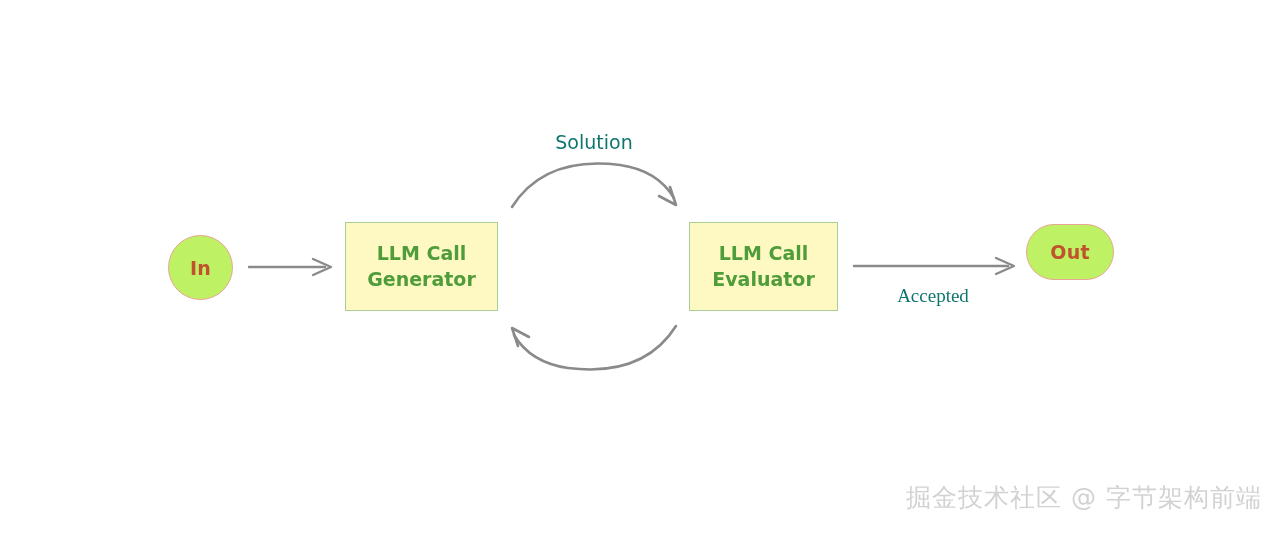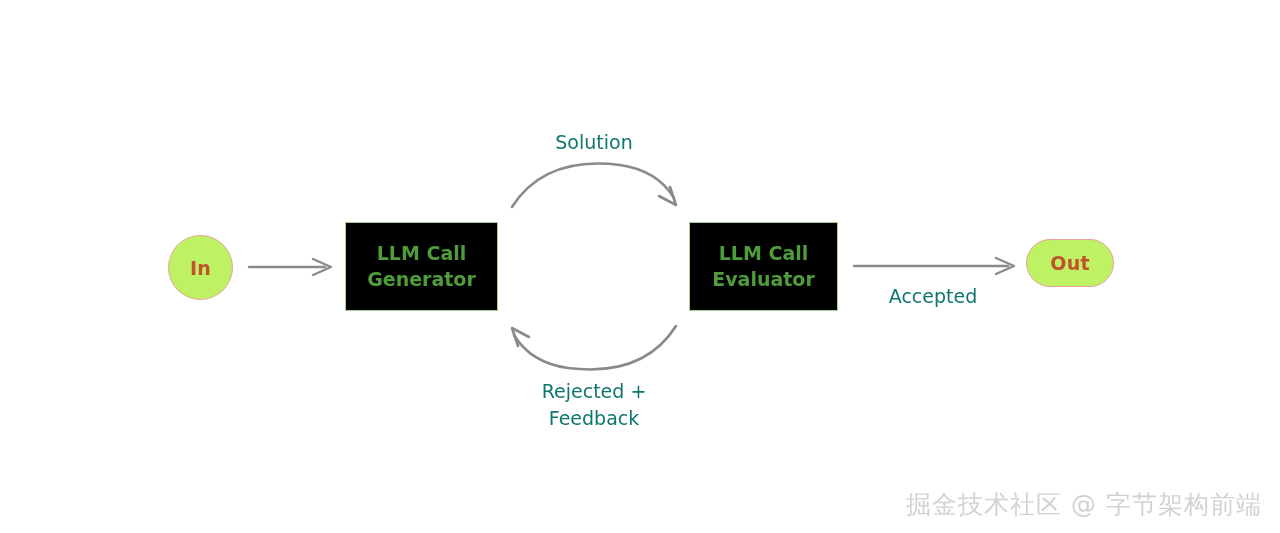--- a/index.html
+++ b/index.html
@@ -57,29 +57,29 @@
     left: 168px;
     top: 235px;
     width: 65px;
     height: 65px;
     border-radius: 50%;
     font-size: 19px;
   }
 
   #node-out {
     left: 1026px;
-    top: 239px;
+    top: 224px;
     width: 88px;
-    height: 48px;
+    height: 56px;
     border-radius: 28px;
     font-size: 19px;
   }
 
   .process-node {
-    background: #000000;
+    background: #fef9c3;
     border: 1.4px solid #a9cf97;
     color: #4e9c3a;
     font-weight: 700;
     font-size: 19px;
     line-height: 1.35;
   }
 
   #node-generator {
     left: 345px;
     top: 222px;
@@ -116,27 +116,28 @@
   }
 
   #label-rejected {
     left: 594px;
     top: 378px;
   }
 
   #label-accepted {
     left: 933px;
     top: 283px;
+    font-family: Liberation Serif, serif;
   }
 
   
   #watermark {
     position: absolute;
     right: 18px;
-    bottom: 12px;
+    bottom: 19px;
     color: #d2d2d2;
     font-size: 25px;
     letter-spacing: 1px;
     font-family: "DejaVu Sans", "Liberation Sans", sans-serif;
     white-space: nowrap;
     margin-left: 26px;
   }
 </style>
 </head>
 <body>
@@ -179,20 +180,18 @@
     <span class="node-label">LLM Call
 Evaluator</span>
   </div>
 
   <div class="node terminal-node" id="node-out">
     <span class="node-label">Out</span>
   </div>
 
   <div class="edge-label" id="label-solution">Solution</div>
 
-  <div class="edge-label" id="label-rejected">Rejected +
-Feedback</div>
 
   <div class="edge-label" id="label-accepted">Accepted</div>
 
   <div id="watermark">掘金技术社区 @ 字节架构前端</div>
 
 </div>
 
 </body></html>

